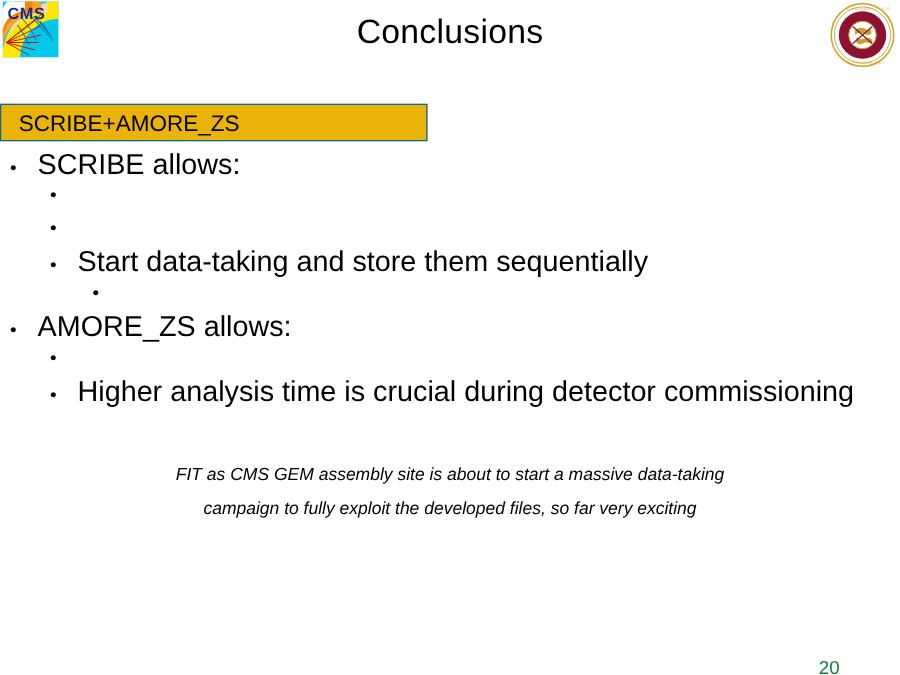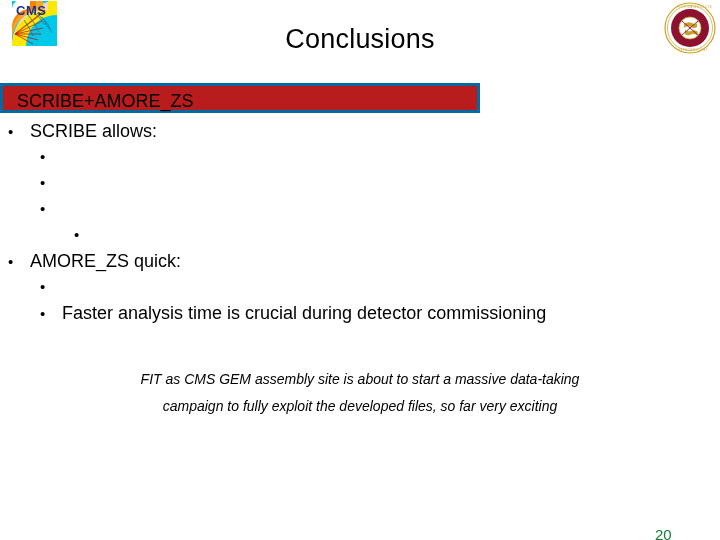--- a/index.html
+++ b/index.html
@@ -12,60 +12,60 @@
     height: 540px;
     position: relative;
     overflow: hidden;
     font-family: "Liberation Sans", sans-serif;
     color: #000000;
   }
 
   
   #cms-logo {
     position: absolute;
-    left: 12px;
+    left: 2px;
     top: 1px;
     width: 45px;
     height: 55px;
     overflow: hidden;
   }
   #cms-logo svg { display: block; }
 
   #seal-logo {
     position: absolute;
     left: 664px;
     top: 2px;
     width: 52px;
     height: 52px;
   }
   #seal-logo svg { display: block; }
 
   
   #slide-title {
     position: absolute;
     left: 60px;
-    top: 22px;
+    top: 8px;
     width: 600px;
     text-align: center;
     font-size: 27px;
     line-height: 34px;
     letter-spacing: 0.2px;
     color: #000000;
     white-space: nowrap;
   }
 
   
   #section-box {
     position: absolute;
     left: 0px;
     top: 83px;
-    width: 480px;
+    width: 342px;
     height: 30px;
-    background: #b91c1c;
-    border: 3px solid #0369a1;
+    background: #eab308;
+    border: 1px solid #0369a1;
     box-sizing: border-box;
   }
   #section-box-label {
     position: absolute;
     left: 14px;
     top: 3px;
     font-size: 18px;
     line-height: 24px;
     white-space: nowrap;
   }
@@ -83,21 +83,21 @@
     height: 26px;
     white-space: nowrap;
   }
   .bullet-mark {
     flex: 0 0 auto;
     font-size: 15px;
     line-height: 26px;
   }
   .bullet-text {
     flex: 0 0 auto;
-    font-size: 18px;
+    font-size: 23px;
     line-height: 26px;
   }
   
   .lvl1 { padding-left: 8px; }
   .lvl1 .bullet-mark { width: 22px; }
   .lvl2 { padding-left: 40px; }
   .lvl2 .bullet-mark { width: 22px; }
   .lvl3 { padding-left: 74px; }
   .lvl3 .bullet-mark { width: 26px; }
 
@@ -200,38 +200,39 @@
   <div class="bullet-row lvl2">
     <span class="bullet-mark">•</span>
   </div>
 
   <div class="bullet-row lvl2">
     <span class="bullet-mark">•</span>
   </div>
 
   <div class="bullet-row lvl2">
     <span class="bullet-mark">•</span>
+    <span class="bullet-text">Start data-taking and store them sequentially</span>
   </div>
 
   <div class="bullet-row lvl3">
     <span class="bullet-mark">•</span>
   </div>
 
   <div class="bullet-row lvl1">
     <span class="bullet-mark">•</span>
-    <span class="bullet-text">AMORE_ZS quick:</span>
-  </div>
-
-  <div class="bullet-row lvl2">
-    <span class="bullet-mark">•</span>
-  </div>
-
-  <div class="bullet-row lvl2">
-    <span class="bullet-mark">•</span>
-    <span class="bullet-text">Faster analysis time is crucial during detector commissioning</span>
+    <span class="bullet-text">AMORE_ZS allows:</span>
+  </div>
+
+  <div class="bullet-row lvl2">
+    <span class="bullet-mark">•</span>
+  </div>
+
+  <div class="bullet-row lvl2">
+    <span class="bullet-mark">•</span>
+    <span class="bullet-text">Higher analysis time is crucial during detector commissioning</span>
   </div>
 
 </div>
 
 <div id="closing-note">
   <div>FIT as CMS GEM assembly site is about to start a massive data-taking</div>
   <div>campaign to fully exploit the developed files, so far very exciting</div>
 </div>
 
 <div id="page-number">20</div>

